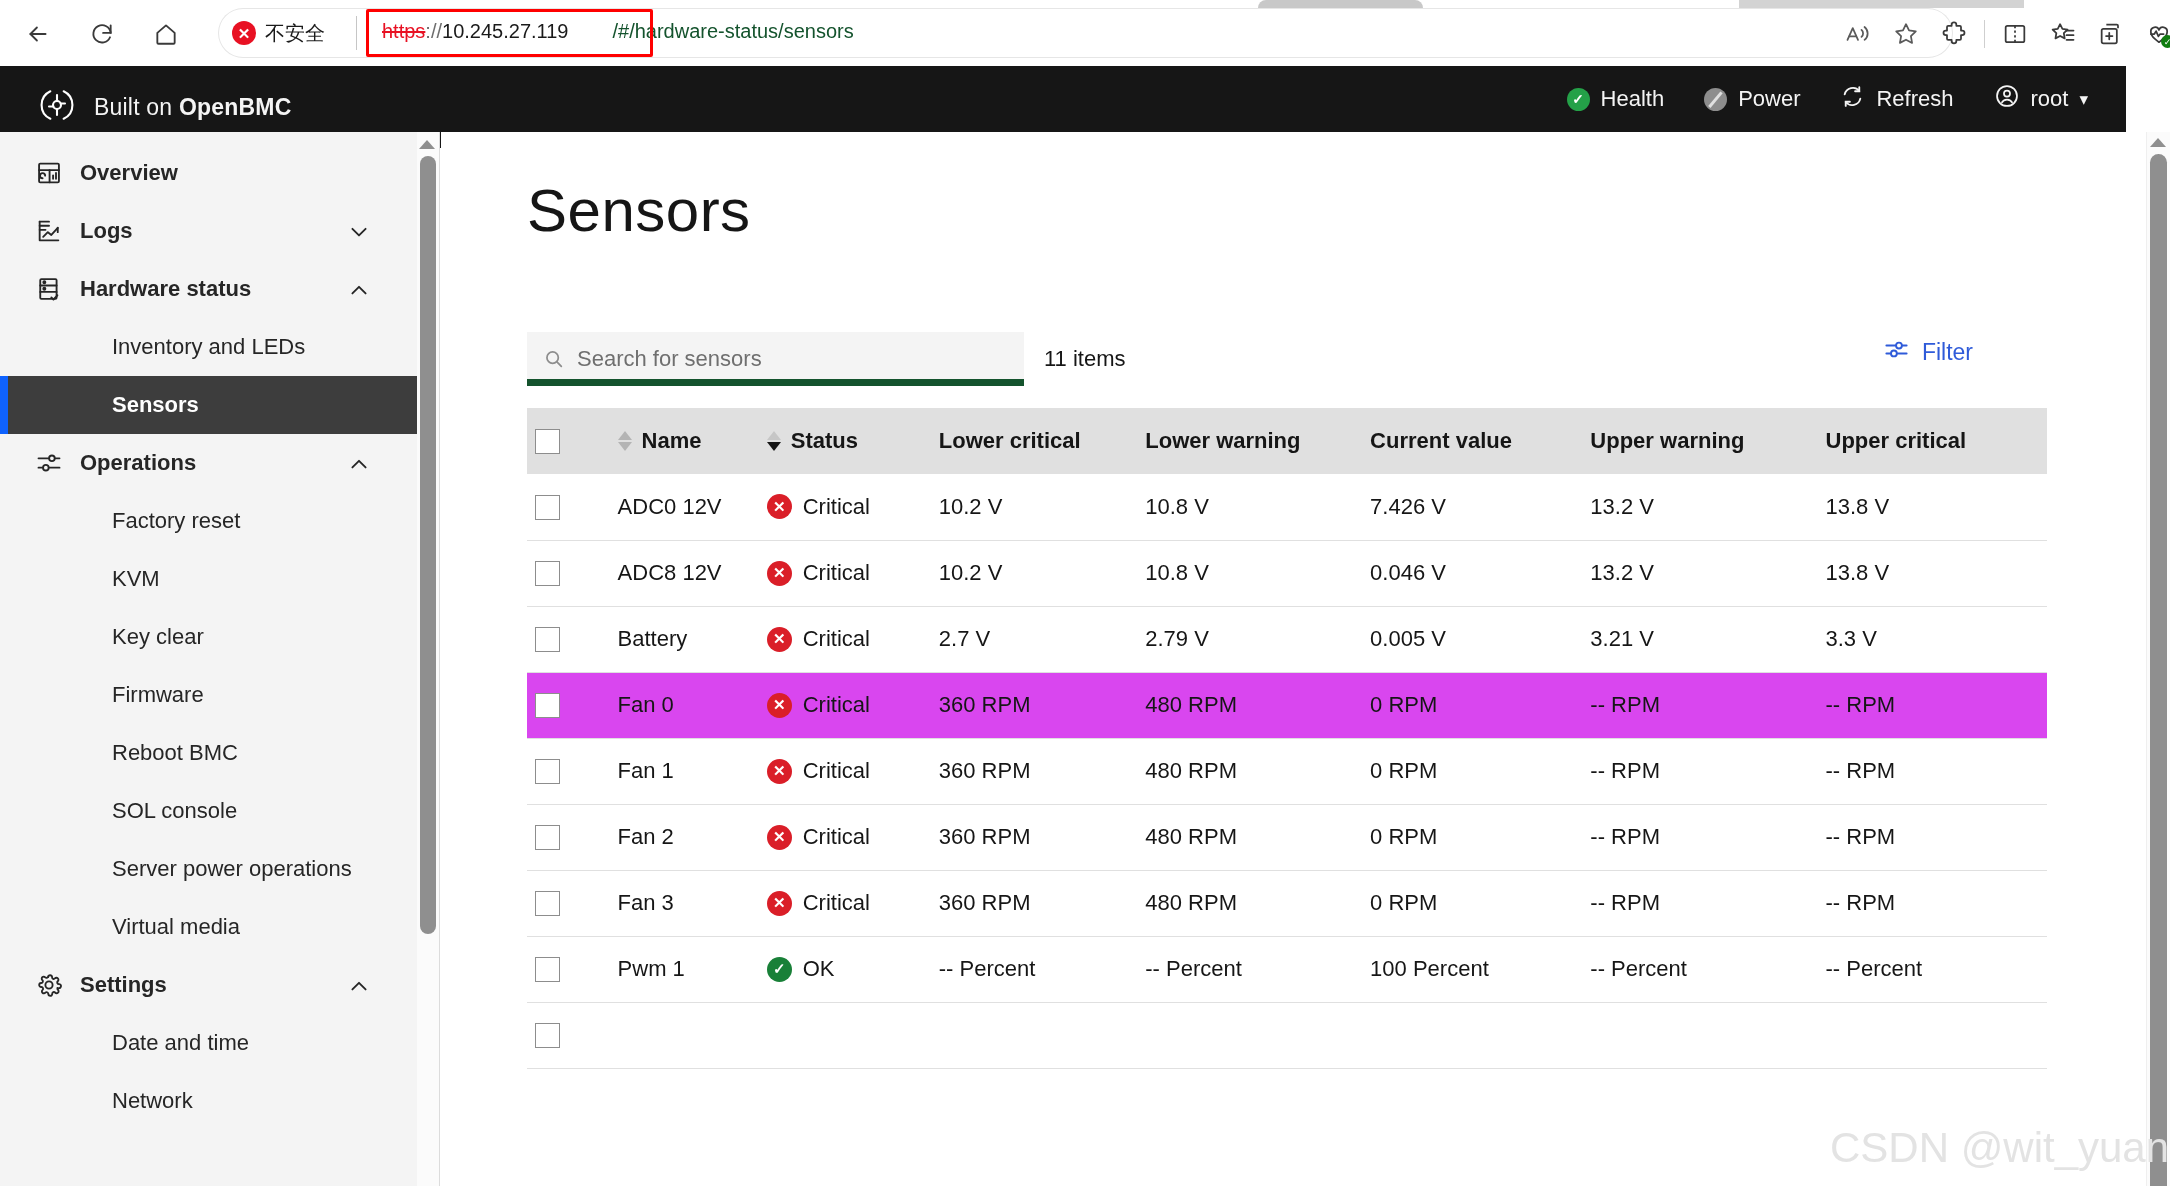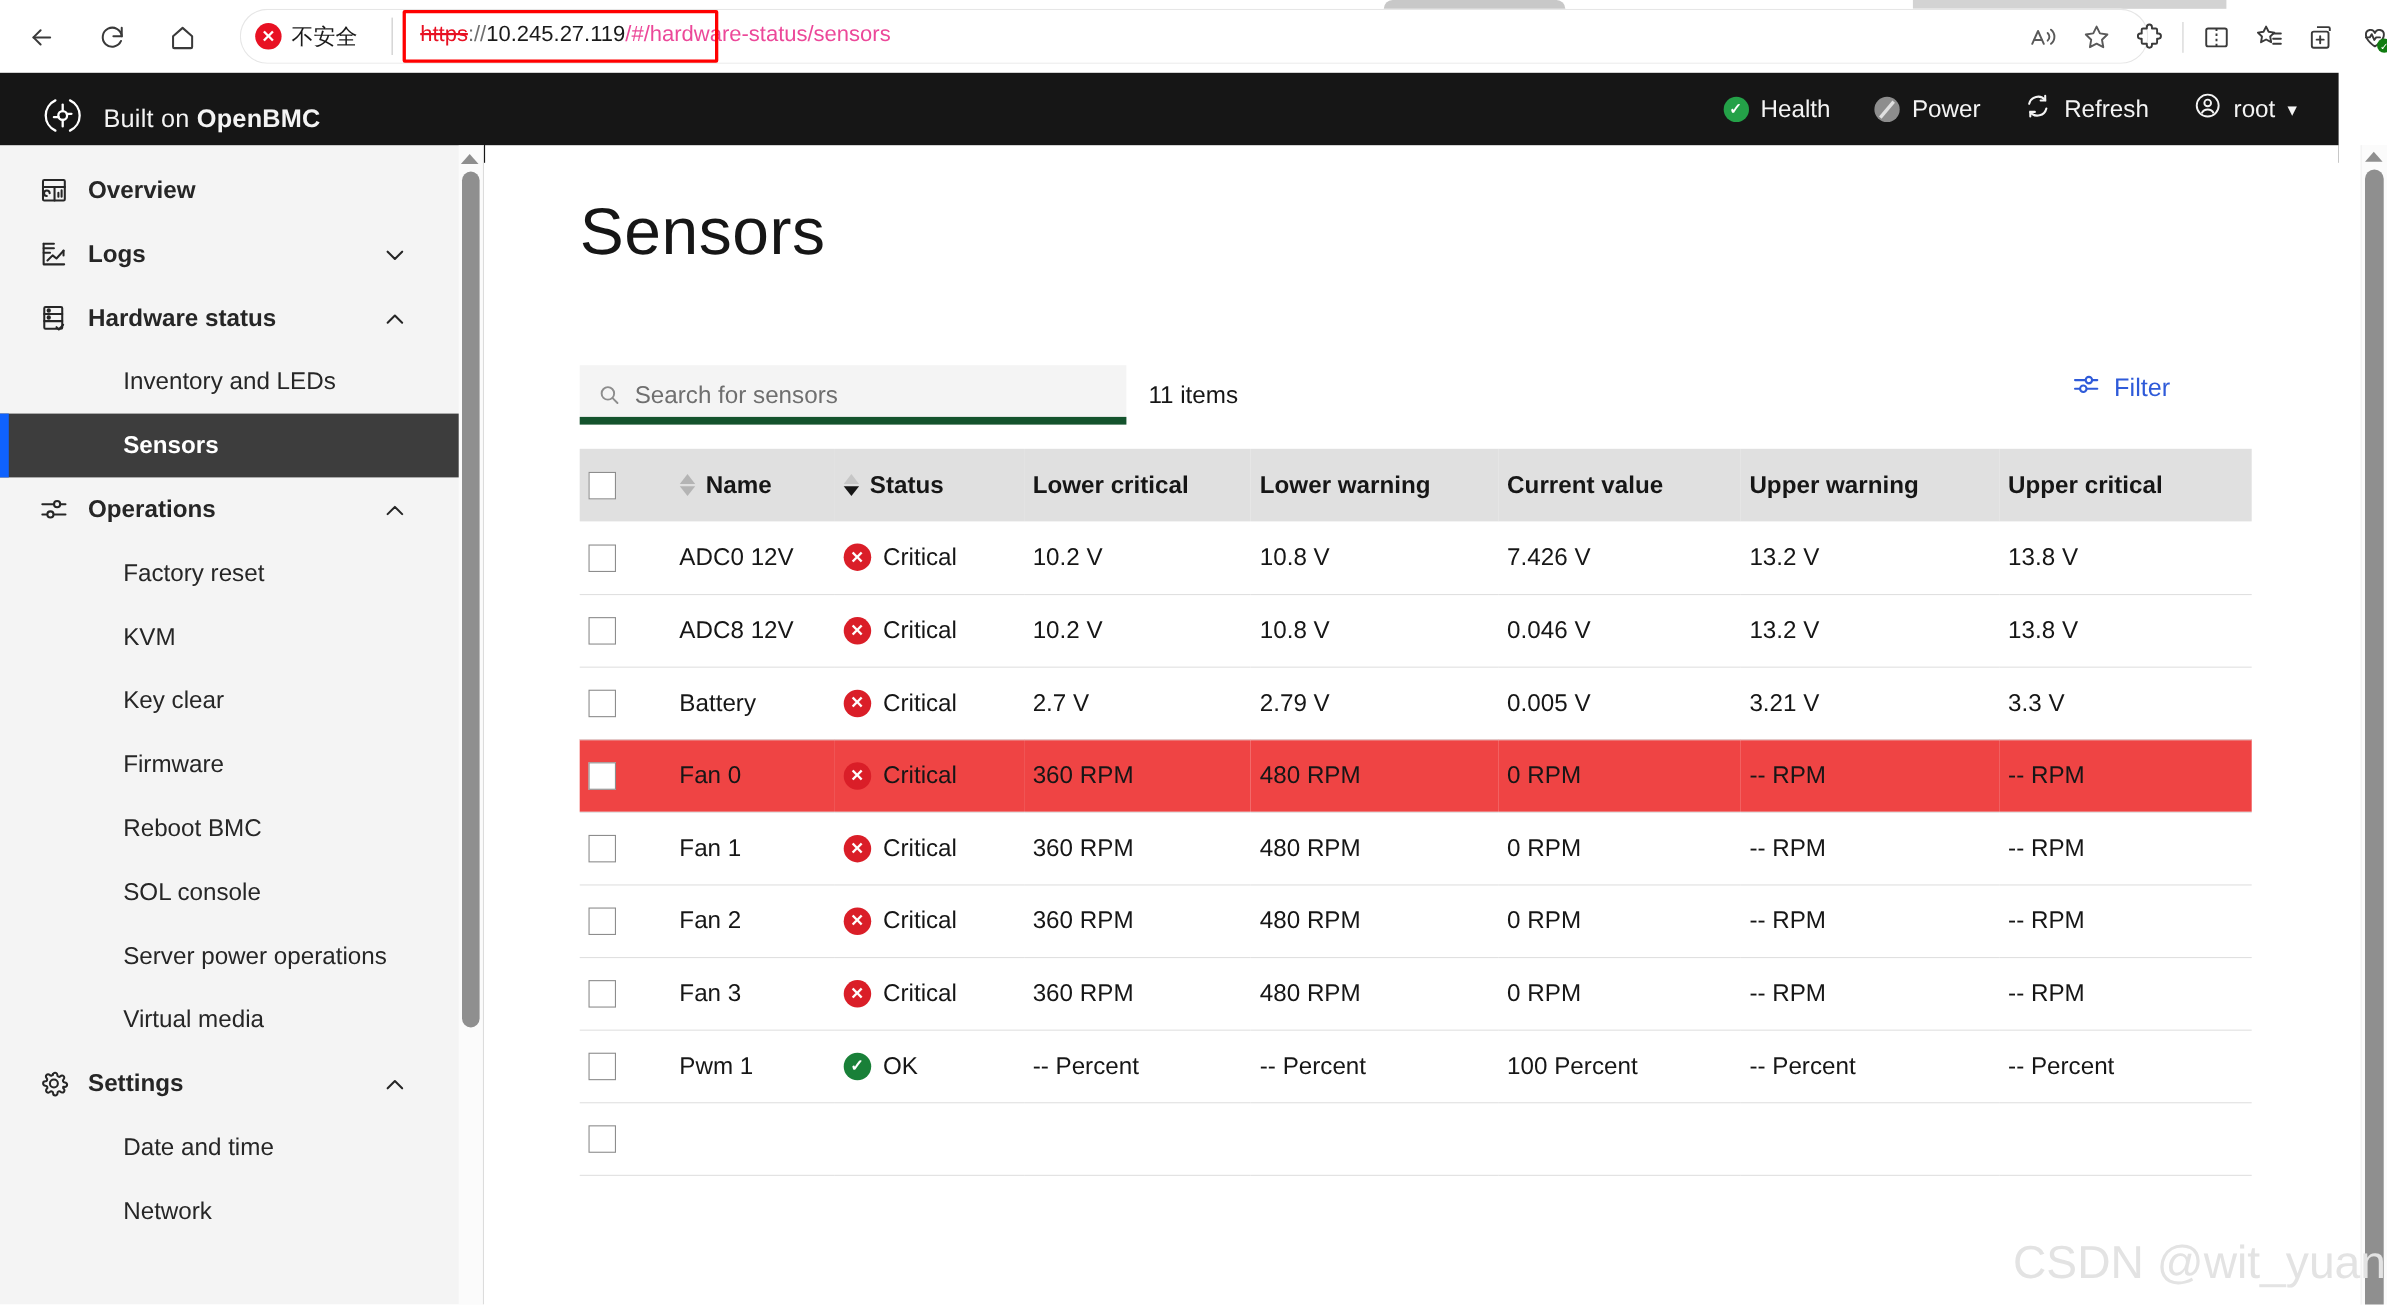--- a/index.html
+++ b/index.html
@@ -62,21 +62,21 @@
     position: absolute; left: 382px; top: 20px; height: 28px;
     display: flex; align-items: baseline;
     font-size: 20px; white-space: nowrap;
   }
   #url-scheme {
     color: #e81123; text-decoration: line-through;
     text-decoration-color: #e81123; text-decoration-thickness: 2px;
   }
   #url-sep { color: #6e6e6e; }
   #url-host { color: #1a1a1a; }
-  #url-path { color: #ec4899; }
+  #url-path { color: #14532d; margin-left: 44px; }
 
   
   #right-icons {
     position: absolute; left: 1834px; top: 10px; width: 336px; height: 48px;
     display: flex; align-items: center; gap: 0px;
   }
   .ricon {
     width: 48px; height: 48px; display: flex; align-items: center; justify-content: center;
     cursor: pointer; border-radius: 6px; flex: 0 0 auto;
   }
@@ -221,21 +221,21 @@
   .sorter i.up   { border-bottom: 9px solid #b4b4b4; }
   .sorter i.down { border-top: 9px solid #b4b4b4; }
   .sorter.active i.down { border-top-color: #161616; }
   .sorter.active i.up   { border-bottom-color: #c6c6c6; }
 
   #sensors-table tbody td {
     height: 66px; font-size: 22px; color: #161616;
     border-bottom: 1px solid #e0e0e0; padding: 0 0 0 8px;
     vertical-align: middle; white-space: nowrap;
   }
-  #sensors-table tbody tr.hovered td { background: #ef4444; }
+  #sensors-table tbody tr.hovered td { background: #d946ef; }
   .cb {
     width: 25px; height: 25px; border: 1px solid #8d8d8d;
     background: #ffffff; display: inline-block; cursor: pointer;
     vertical-align: middle;
   }
   .status-cell { display: flex; align-items: center; gap: 11px; }
   .st-badge {
     width: 25px; height: 25px; border-radius: 50%;
     display: flex; align-items: center; justify-content: center;
     color: #ffffff; font-size: 15px; font-weight: 700; flex: 0 0 25px;

